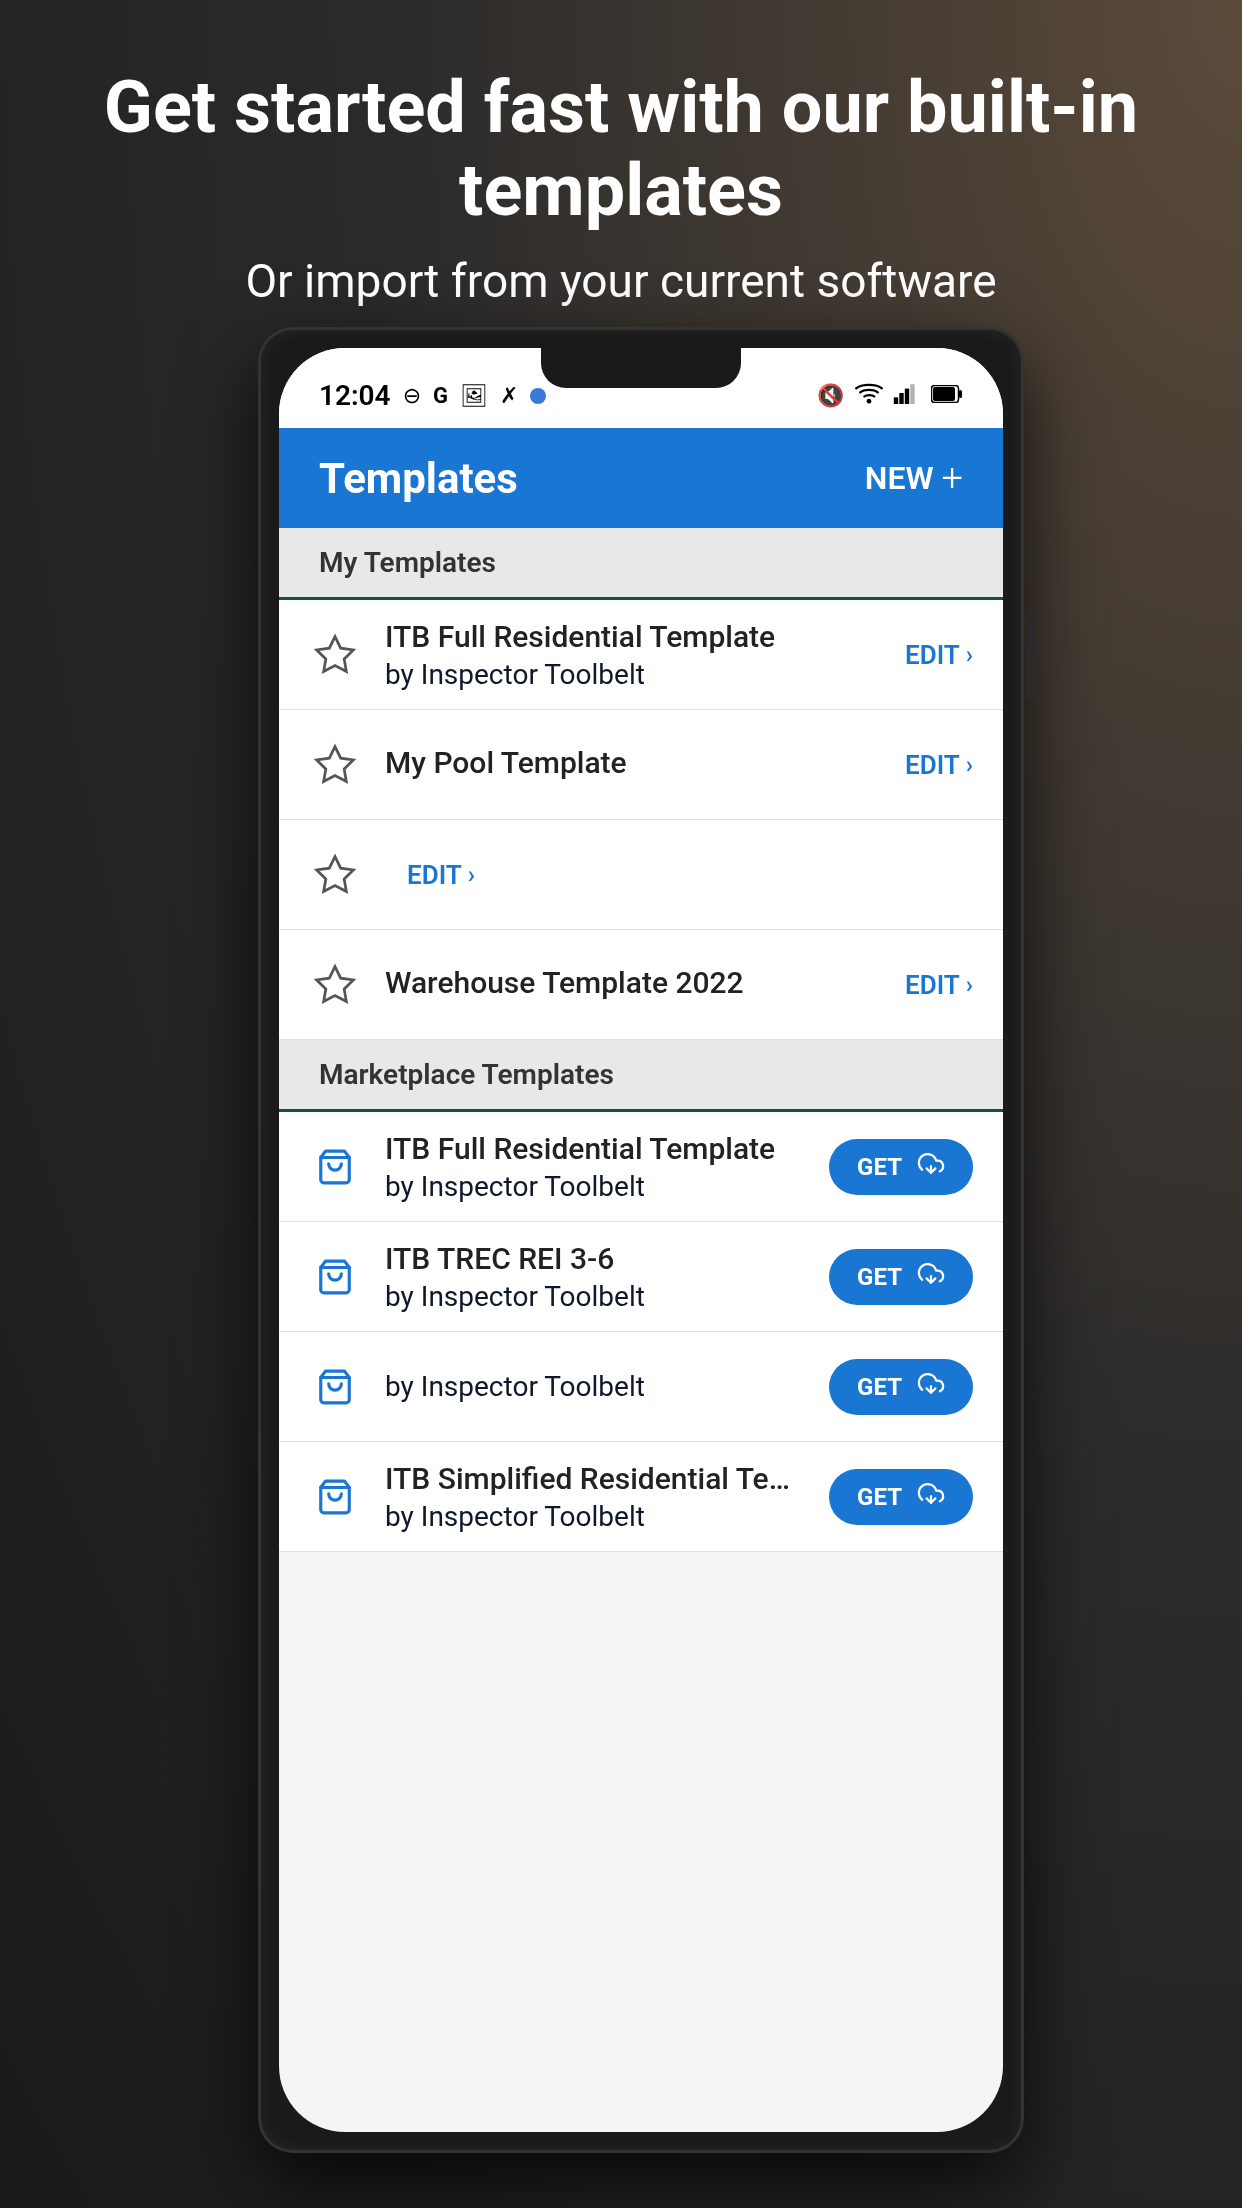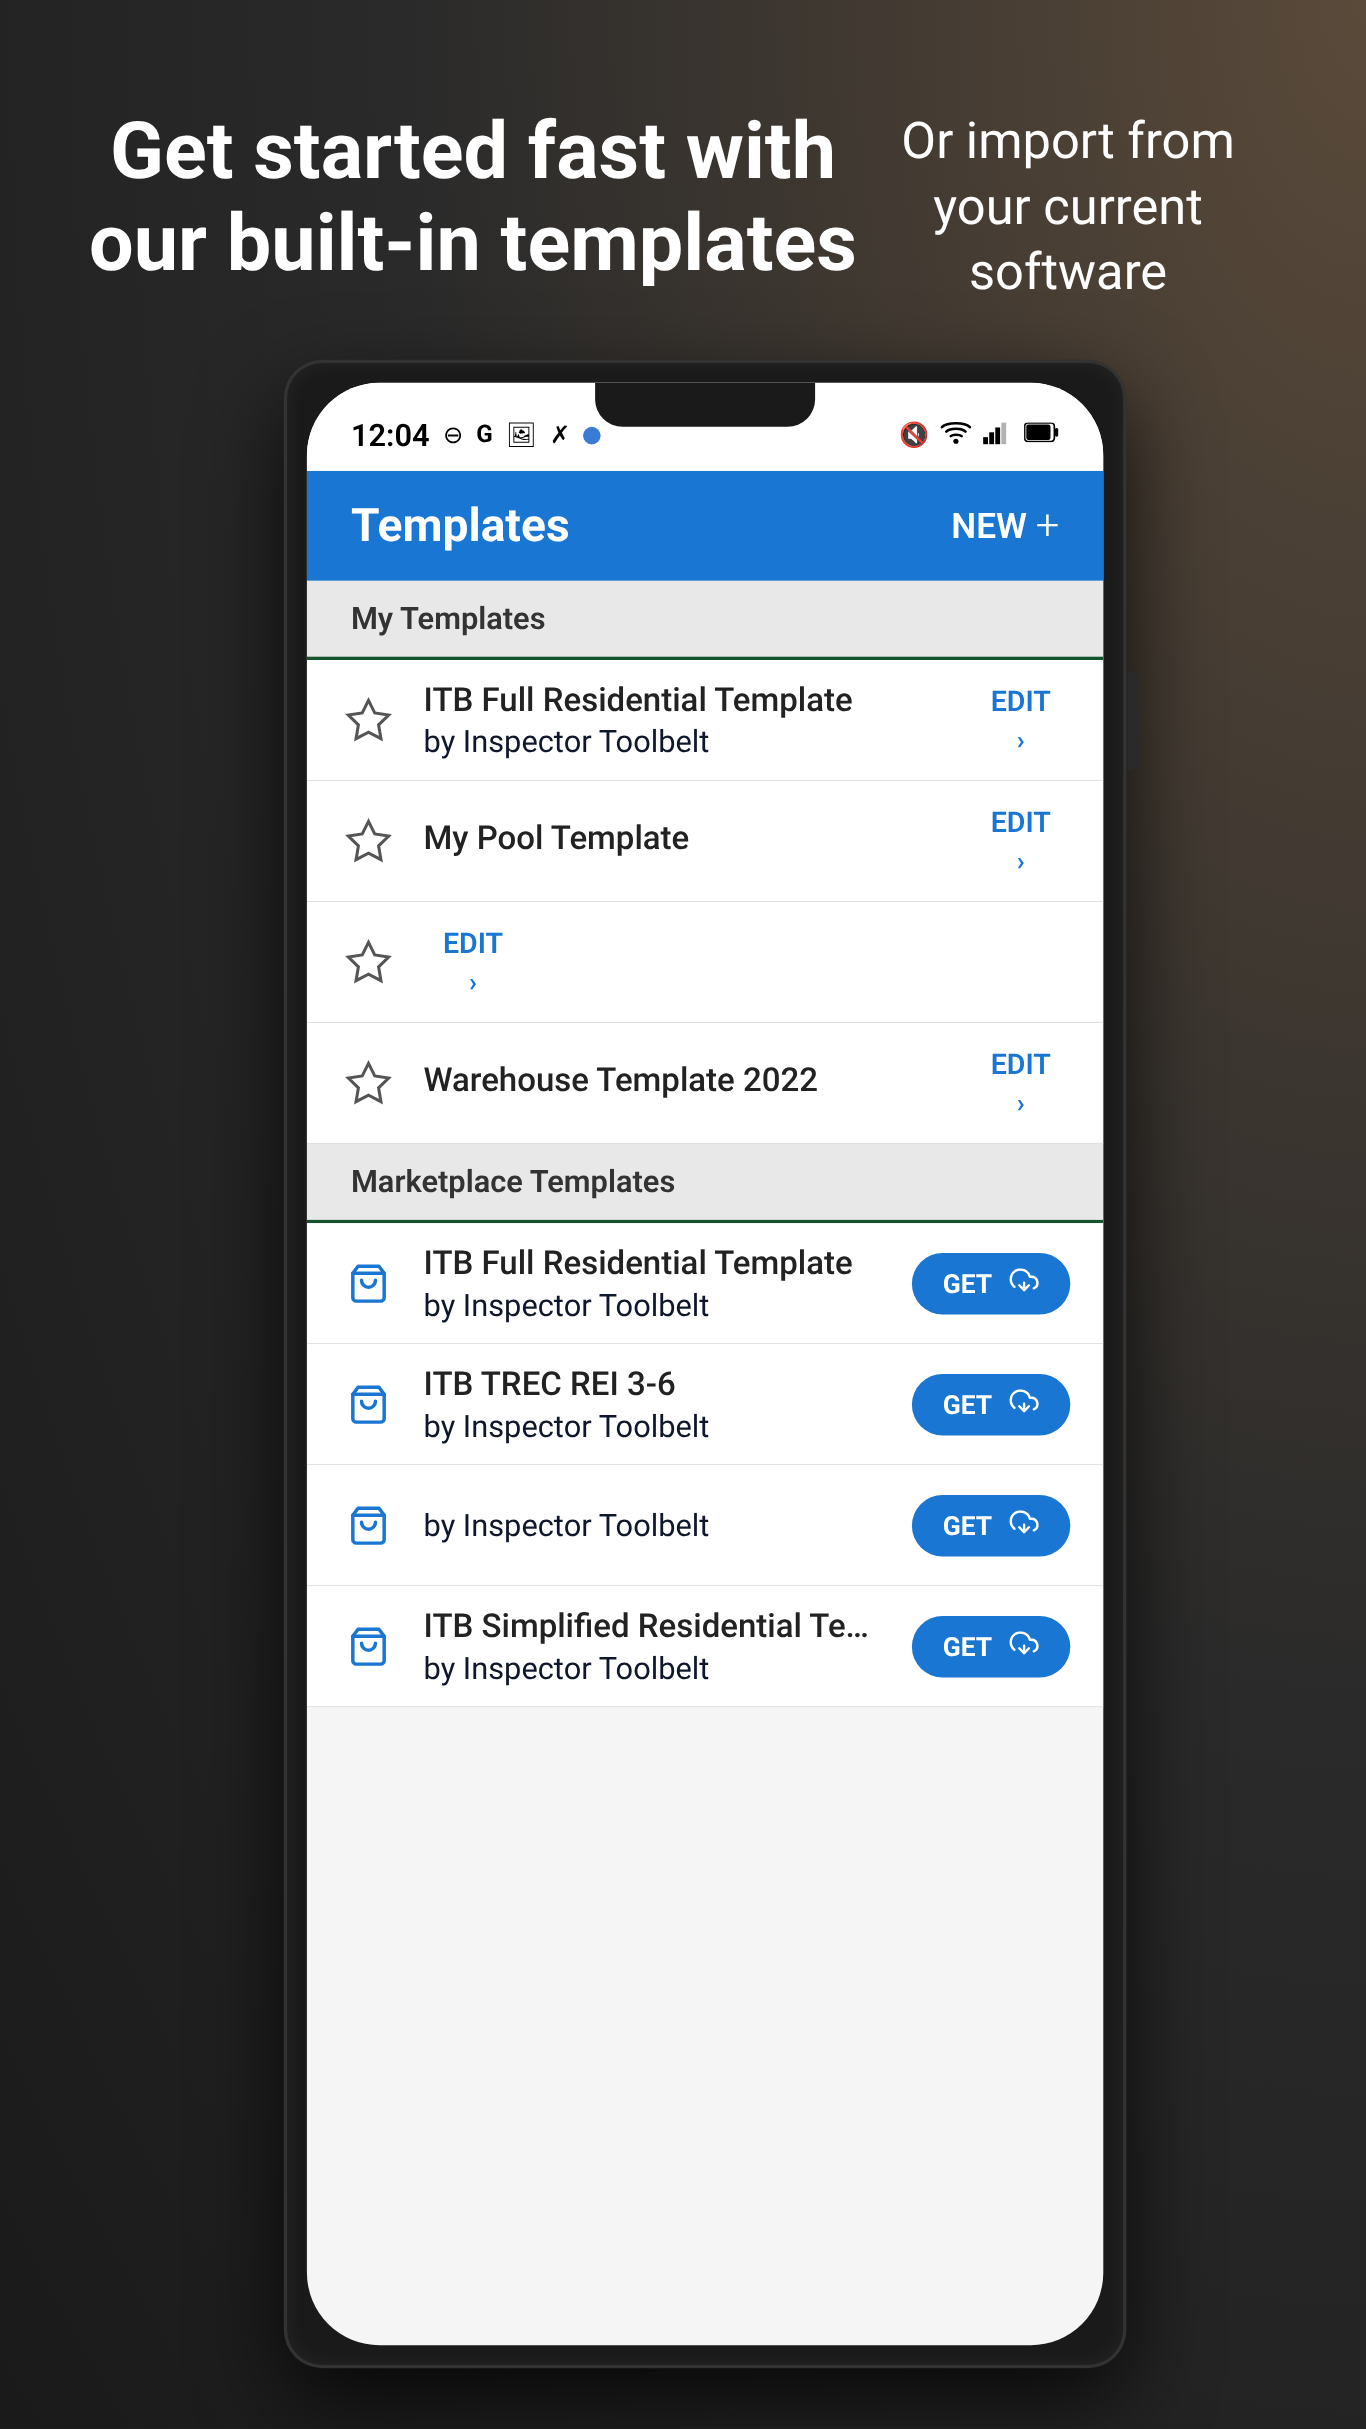--- a/index.html
+++ b/index.html
@@ -22,21 +22,21 @@
     }
 
     
     .hero-section {
       position: absolute;
       top: 0;
       left: 0;
       right: 0;
       height: 370px;
       display: flex;
-      flex-direction: row;
+      flex-direction: column;
       align-items: center;
       justify-content: center;
       text-align: center;
       padding: 29px 80px 20px;
       z-index: 2;
     }
 
     .hero-title {
       color: #ffffff;
       font-size: 72px;
@@ -230,21 +230,20 @@
 
     .edit-btn {
       display: flex;
       align-items: center;
       gap: 6px;
       color: #1976d2;
       font-size: 26px;
       font-weight: 600;
       min-width: 90px;
       justify-content: flex-end;
-      flex-direction: column;
     }
 
     .get-btn {
       background: #1976d2;
       color: #ffffff;
       border-radius: 50px;
       padding: 14px 28px;
       font-size: 24px;
       font-weight: 700;
       display: flex;

